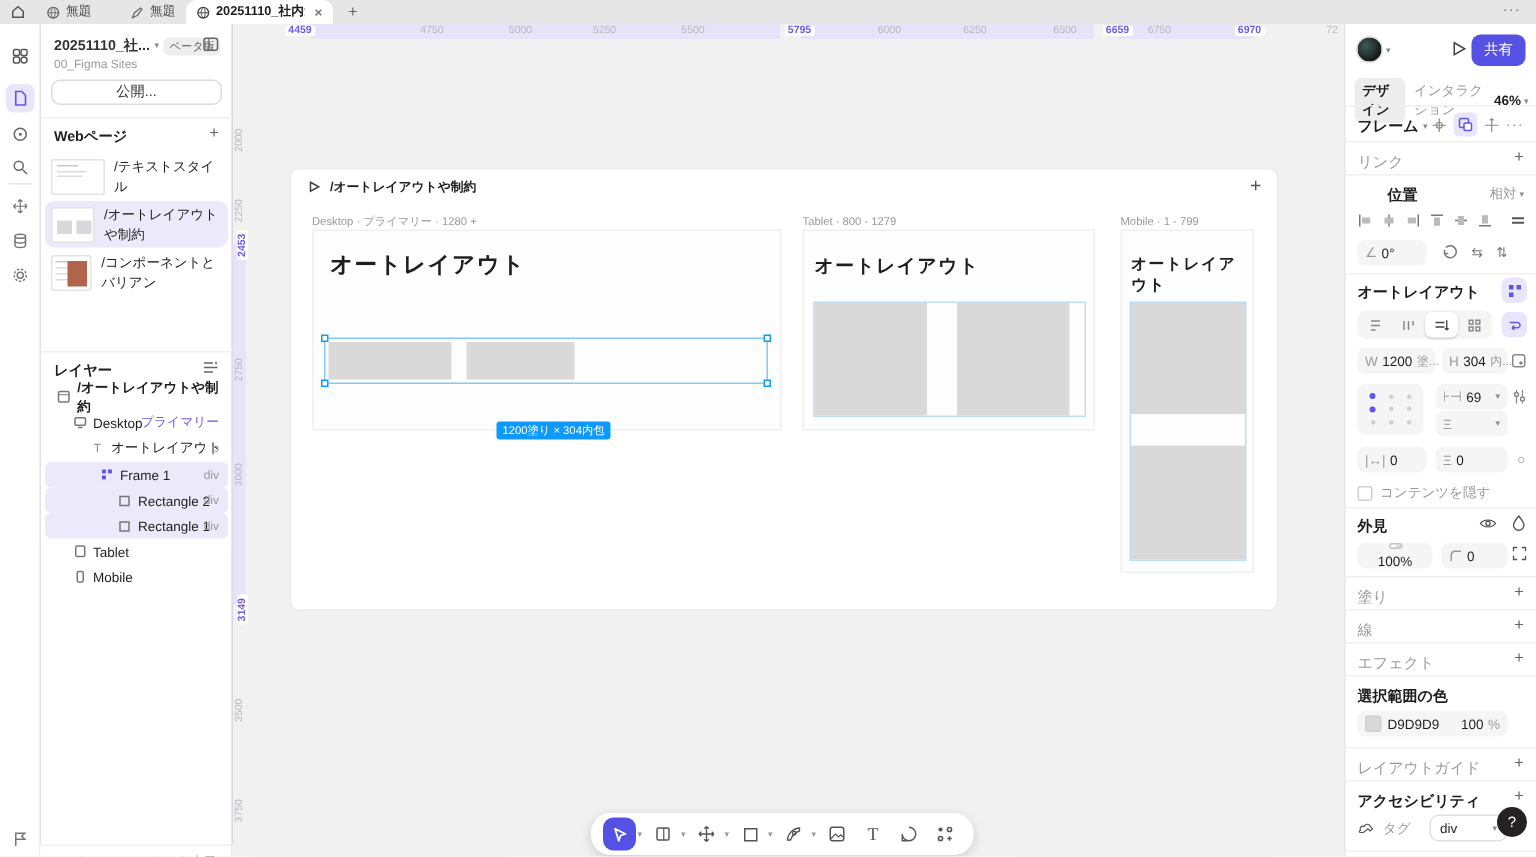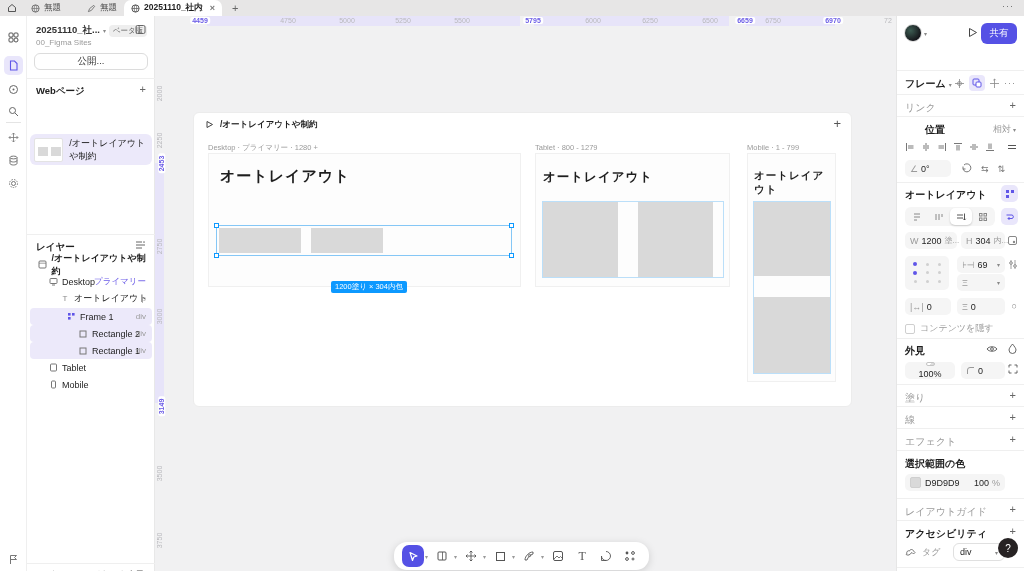--- a/index.html
+++ b/index.html
@@ -212,26 +212,44 @@
           <path d="M4.2 1.5 V9.5" stroke="#666" stroke-width=".8"></path>
         </svg>
     </div>
     <div class="abs" style="left:9px;top:22px;font-size:8px;color:#9a9a9a;">00_Figma Sites</div>
     <div class="publish-btn">公開...</div>
     <div class="sb-div" style="top:62px;"></div>
 
     <div class="sec-head" style="top:69px;">Webページ</div>
     <div class="plus" style="top:67px;">+</div>
 
+    <div class="page-item" style="top:86px;">
+      <span class="thumb">
+          <i class="abs" style="left:3px;top:3px;width:14px;height:1.5px;background:#c9c9c9;"></i>
+          <i class="abs" style="left:3px;top:7px;width:20px;height:1.5px;background:#dcdcdc;"></i>
+          <i class="abs" style="left:3px;top:10px;width:17px;height:1.5px;background:#dcdcdc;"></i>
+        </span>
+      <span class="page-label">/テキストスタイル</span>
+    </div>
     <div class="page-item sel" style="top:118px;">
       <span class="thumb">
           <i class="abs" style="left:3px;top:8px;width:10px;height:9px;background:#d9d9d9;"></i>
           <i class="abs" style="left:16px;top:8px;width:10px;height:9px;background:#d9d9d9;"></i>
         </span>
       <span class="page-label">/オートレイアウトや制約</span>
+    </div>
+    <div class="page-item" style="top:150px;">
+      <span class="thumb">
+          <i class="abs" style="left:2px;top:3px;width:12px;height:1.5px;background:#c9c9c9;"></i>
+          <i class="abs" style="left:2px;top:7px;width:14px;height:1.5px;background:#dcdcdc;"></i>
+          <i class="abs" style="left:2px;top:11px;width:12px;height:1.5px;background:#dcdcdc;"></i>
+          <i class="abs" style="left:2px;top:15px;width:14px;height:1.5px;background:#dcdcdc;"></i>
+          <i class="abs" style="right:2px;top:3px;width:13px;height:17px;background:#b0654a;"></i>
+        </span>
+      <span class="page-label">/コンポーネントとバリアン</span>
     </div>
 
     <div class="sb-div" style="top:218px;"></div>
     <div class="sec-head" style="top:225px;">レイヤー</div>
     <div class="abs" style="right:8px;top:224px;">
       <svg width="11" height="10" viewBox="0 0 11 10">
           <path d="M1 2 H7 M1 5 H10 M1 8 H7" stroke="#666" stroke-width="1"></path>
           <path d="M9 1.2 V3" stroke="#666"></path>
         </svg>
     </div>
@@ -461,20 +479,28 @@
       <span class="caret">▾</span>
     </div>
     <div class="abs row" style="left:70px;top:11px;gap:3px;">
       <svg width="11" height="11" viewBox="0 0 11 11">
           <path d="M2.5 1.5 L9.5 5.5 L2.5 9.5 Z" fill="none" stroke="#444" stroke-width="1"></path>
         </svg>
       <span class="caret">▾</span>
     </div>
     <div class="share-btn">共有</div>
 
+    <div class="abs row" style="left:6px;top:36px;gap:6px;width:116px;">
+      <span class="design-pill">デザイン</span>
+      <span class="dimtxt" style="font-size:9px;">インタラクション</span>
+      <span class="row" style="margin-left:auto;gap:2px;">
+        <span style="font-size:9px;font-weight:bold;">46%</span>
+        <span class="caret">▾</span>
+      </span>
+    </div>
     <div class="in-div" style="top:54px;"></div>
 
     <div class="abs row" style="left:8px;top:61px;gap:3px;">
       <span class="in-label">フレーム</span>
       <span class="caret">▾</span>
     </div>
     <div class="abs row" style="right:8px;top:59px;gap:4px;">
       <span class="mini-ic">
           <svg width="11" height="11" viewBox="0 0 11 11">
             <path d="M5.5 1 V10 M1 5.5 H10" stroke="#888" stroke-width=".8"></path>

